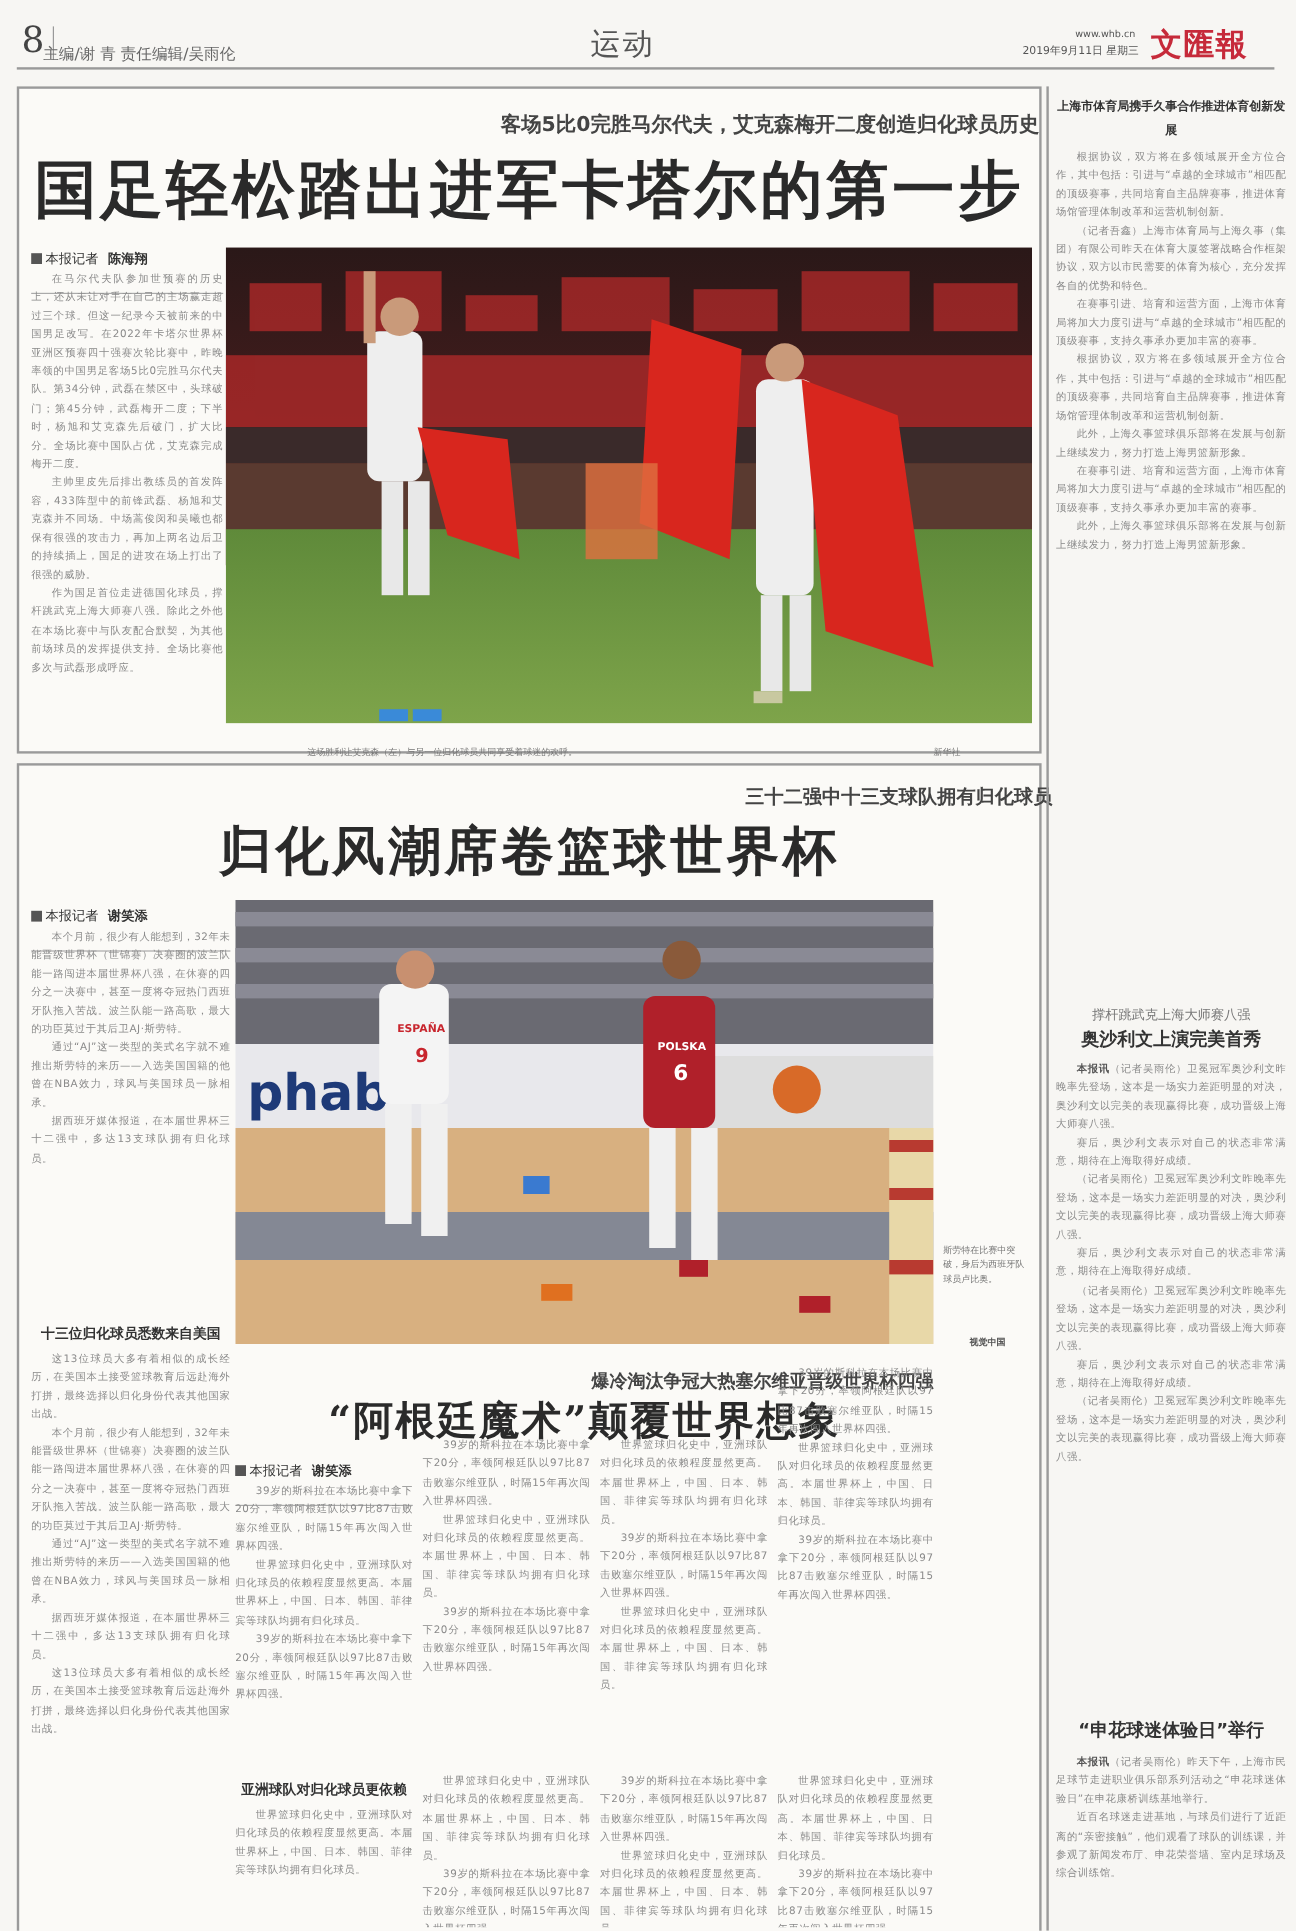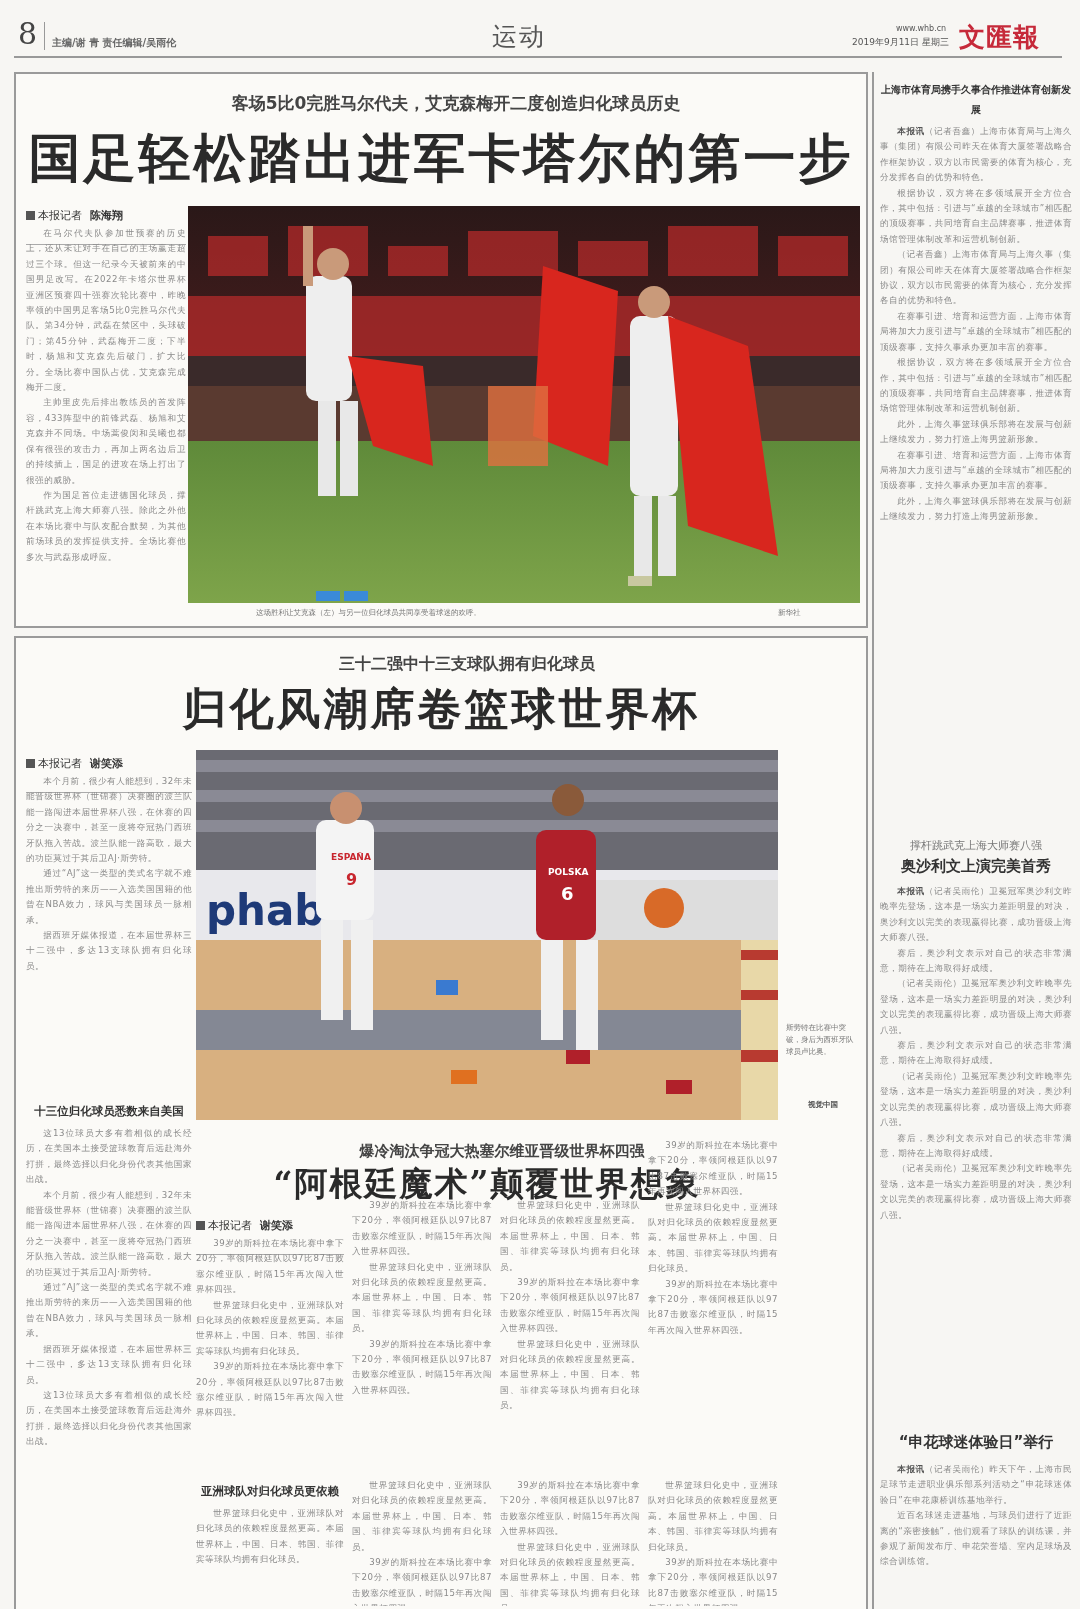--- a/index.html
+++ b/index.html
@@ -1,35 +1,35 @@
 <!DOCTYPE html>
 <html><head>
 <meta charset="utf-8">
 <style>
   html,body{margin:0;padding:0;}
   body{width:1080px;height:1609px;background:#f7f6f3;font-family:"DejaVu Sans",sans-serif;color:#333;position:relative;overflow:hidden;}
   .abs{position:absolute;}
   .masthead{left:14px;top:18px;width:1048px;height:38px;border-bottom:2px solid #999;}
   .page-no{left:4px;top:-2px;font-family:"DejaVu Serif",serif;font-size:30px;color:#444;}
   .page-no-rule{left:30px;top:4px;width:1px;height:28px;background:#999;}
-  .editors{left:38px;top:18px;font-size:10px;color:#666;font-weight:bold;}
+  .editors{left:22px;top:18px;font-size:13px;color:#666;}
   .section{left:478px;top:2px;font-size:25px;color:#555;letter-spacing:2px;text-align:right;}
   .site{left:882px;top:6px;font-size:8px;color:#555;}
   .date{left:838px;top:18px;font-size:9px;color:#555;}
   .brand{left:945px;top:2px;font-family:"DejaVu Serif",serif;font-size:26px;font-weight:bold;color:#c62a3a;letter-spacing:1px;}
   .box{border:2px solid #9a9a9a;background:#fbfaf7;}
-  .kicker{font-size:17px;color:#444;font-weight:bold;text-align:center;white-space:nowrap;padding-left:15px;}
+  .kicker{font-size:17px;color:#444;font-weight:bold;text-align:right;white-space:nowrap;}
   .headline{font-weight:bold;text-align:center;color:#2a2a2a;white-space:nowrap;}
   .byline{font-size:11px;color:#333;border-bottom:1px solid #aaa;padding-bottom:21px;}
   .byline .sq{display:inline-block;width:9px;height:9px;background:#555;margin-right:3px;vertical-align:-1px;}
   .byline b{margin-left:8px;}
   .col{font-size:8.6px;line-height:15.4px;color:#8a8a8a;text-align:justify;overflow:hidden;letter-spacing:0.5px;}
   .col p{margin:0;text-indent:2em;}
   .photo{overflow:hidden;}
-  .caption{font-size:7.5px;color:#777;}
+  .caption{font-size:7.5px;color:#777;margin-top:14px;}
   .side-head{font-size:10px;font-weight:bold;color:#333;text-align:center;line-height:20px;}
   .side-kicker{font-size:11px;color:#777;text-align:center;}
   .subhead{font-size:11.5px;font-weight:bold;color:#333;text-align:center;}
 </style>
 </head>
 <body>
 
 <div class="abs masthead">
   <div class="abs page-no">8</div>
   <div class="abs page-no-rule"></div>
@@ -215,21 +215,20 @@
   <div class="abs col" style="left:632px;top:840px;width:130px;height:128px;">
     <p>世界篮球归化史中，亚洲球队对归化球员的依赖程度显然更高。本届世界杯上，中国、日本、韩国、菲律宾等球队均拥有归化球员。</p>
     <p>39岁的斯科拉在本场比赛中拿下20分，率领阿根廷队以97比87击败塞尔维亚队，时隔15年再次闯入世界杯四强。</p>
   </div>
 </div>
 
 <div class="abs" style="left:872px;top:72px;width:2px;height:1537px;background:#9a9a9a;"></div>
 
 <div class="abs side-head" style="left:880px;top:80px;width:192px;">上海市体育局携手久事合作推进体育创新发展</div>
 <div class="abs col" style="left:880px;top:124px;width:192px;height:700px;">
-  <p><b style="color:#555">本报讯</b><span>（记者吾鑫）上海市体育局与上海久事（集团）有限公司昨天在体育大厦签署战略合作框架协议，双方以市民需要的体育为核心，充分发挥各自的优势和特色。</span></p>
   <p>根据协议，双方将在多领域展开全方位合作，其中包括：引进与“卓越的全球城市”相匹配的顶级赛事，共同培育自主品牌赛事，推进体育场馆管理体制改革和运营机制创新。</p>
   <p>（记者吾鑫）上海市体育局与上海久事（集团）有限公司昨天在体育大厦签署战略合作框架协议，双方以市民需要的体育为核心，充分发挥各自的优势和特色。</p>
   <p>在赛事引进、培育和运营方面，上海市体育局将加大力度引进与“卓越的全球城市”相匹配的顶级赛事，支持久事承办更加丰富的赛事。</p>
   <p>根据协议，双方将在多领域展开全方位合作，其中包括：引进与“卓越的全球城市”相匹配的顶级赛事，共同培育自主品牌赛事，推进体育场馆管理体制改革和运营机制创新。</p>
   <p>此外，上海久事篮球俱乐部将在发展与创新上继续发力，努力打造上海男篮新形象。</p>
   <p>在赛事引进、培育和运营方面，上海市体育局将加大力度引进与“卓越的全球城市”相匹配的顶级赛事，支持久事承办更加丰富的赛事。</p>
   <p>此外，上海久事篮球俱乐部将在发展与创新上继续发力，努力打造上海男篮新形象。</p>
 </div>
 
 <div class="abs side-kicker" style="left:880px;top:838px;width:192px;text-align:center;">撑杆跳武克上海大师赛八强</div>

